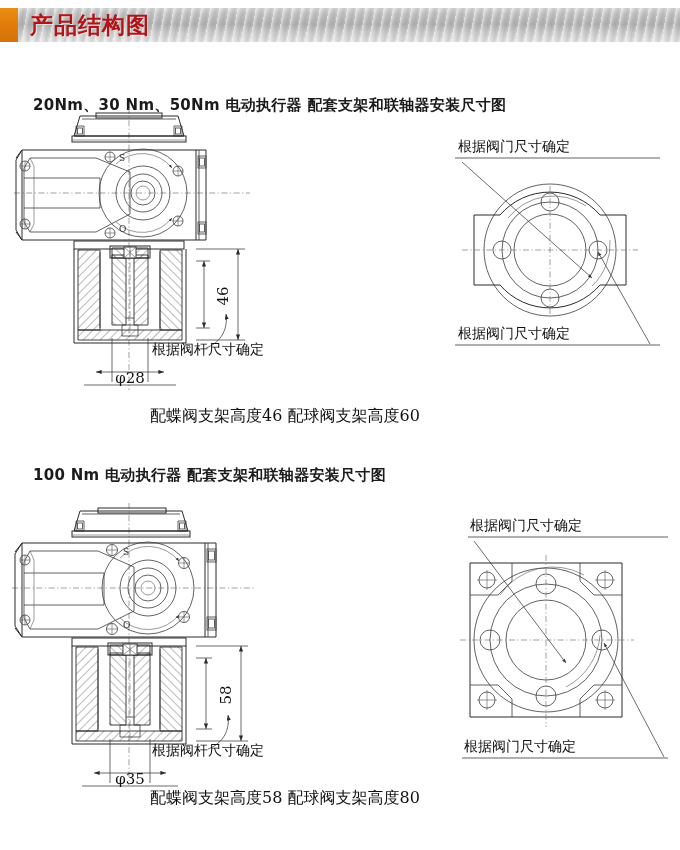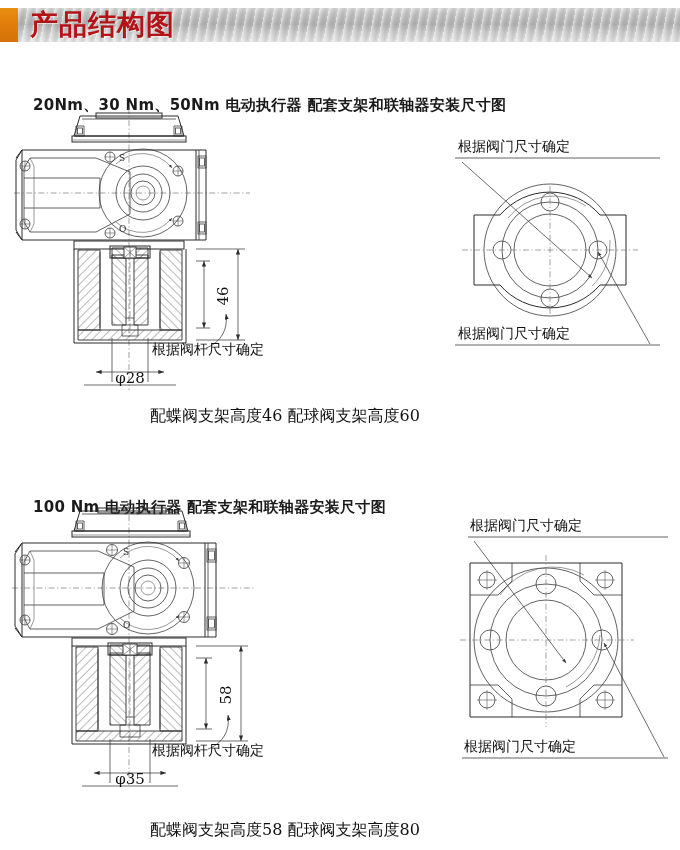--- a/index.html
+++ b/index.html
@@ -20,44 +20,44 @@
         rgba(120,120,120,0.18) 6px, rgba(255,255,255,0.0) 9px),
       linear-gradient(180deg,#d9d9d9 0%,#c4c4c4 18%,#b4b4b4 48%,#cfcfcf 72%,#e6e6e6 100%);
   }
   .banner-bar{
     position:absolute;left:0;top:0;width:18px;height:34px;
     background:linear-gradient(180deg,#e98f12 0%,#e07c0a 50%,#d4730a 100%);
   }
   .banner-title{
     position:absolute;left:30px;top:1px;
     font-family:"DejaVu Sans","Liberation Sans",sans-serif;
-    font-size:28px;font-weight:bold;letter-spacing:1px;
+    font-size:23px;font-weight:bold;letter-spacing:1px;
     color:#b31217;
     text-shadow:1px 1px 0 rgba(255,255,255,0.55);
     line-height:32px;white-space:nowrap;
   }
 
   
   .sec-title{
     position:absolute;left:33px;
     font-family:"DejaVu Sans","Liberation Sans",sans-serif;
     font-size:15px;font-weight:bold;color:#1b1b1b;
     white-space:nowrap;letter-spacing:0.3px;
   }
   #sec1-title{top:72px;margin-top:24px;}
-  #sec2-title{top:466px;margin-top:32px;}
+  #sec2-title{top:466px;}
 
   
   .caption{
     position:absolute;width:570px;text-align:center;
     font-family:"DejaVu Serif","Liberation Serif",serif;
     font-size:16px;color:#111;white-space:nowrap;
   }
   #cap1{top:406px;}
-  #cap2{top:820px;}
+  #cap2{top:788px;}
 
   
   .dwg{position:absolute;}
   #dwg1{left:0;top:100px;}
   #dwg2{left:0;top:495px;}
 
   svg{display:block;}
   .ln{fill:none;stroke:#2b2b2b;stroke-width:1;}
   .ln-thin{fill:none;stroke:#3a3a3a;stroke-width:0.8;}
   .ln-hair{fill:none;stroke:#555;stroke-width:0.6;}

